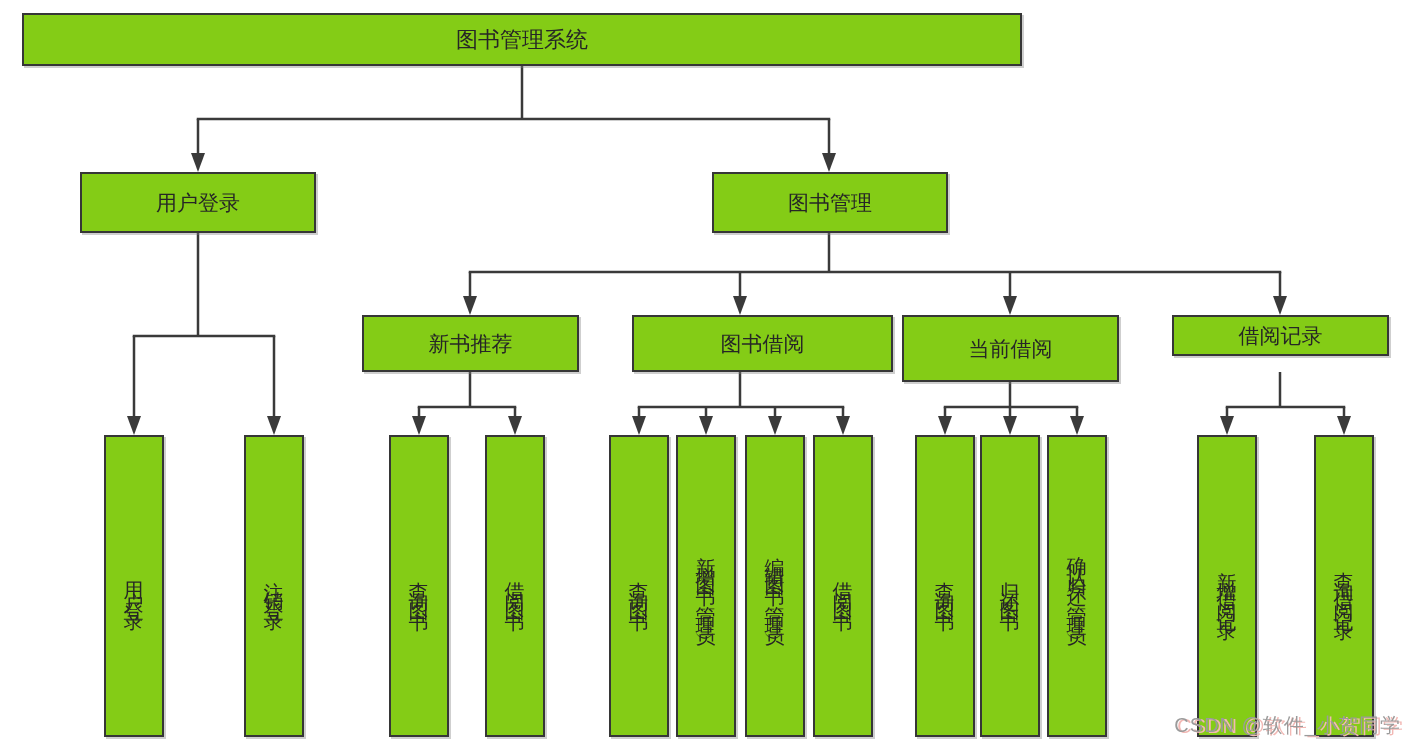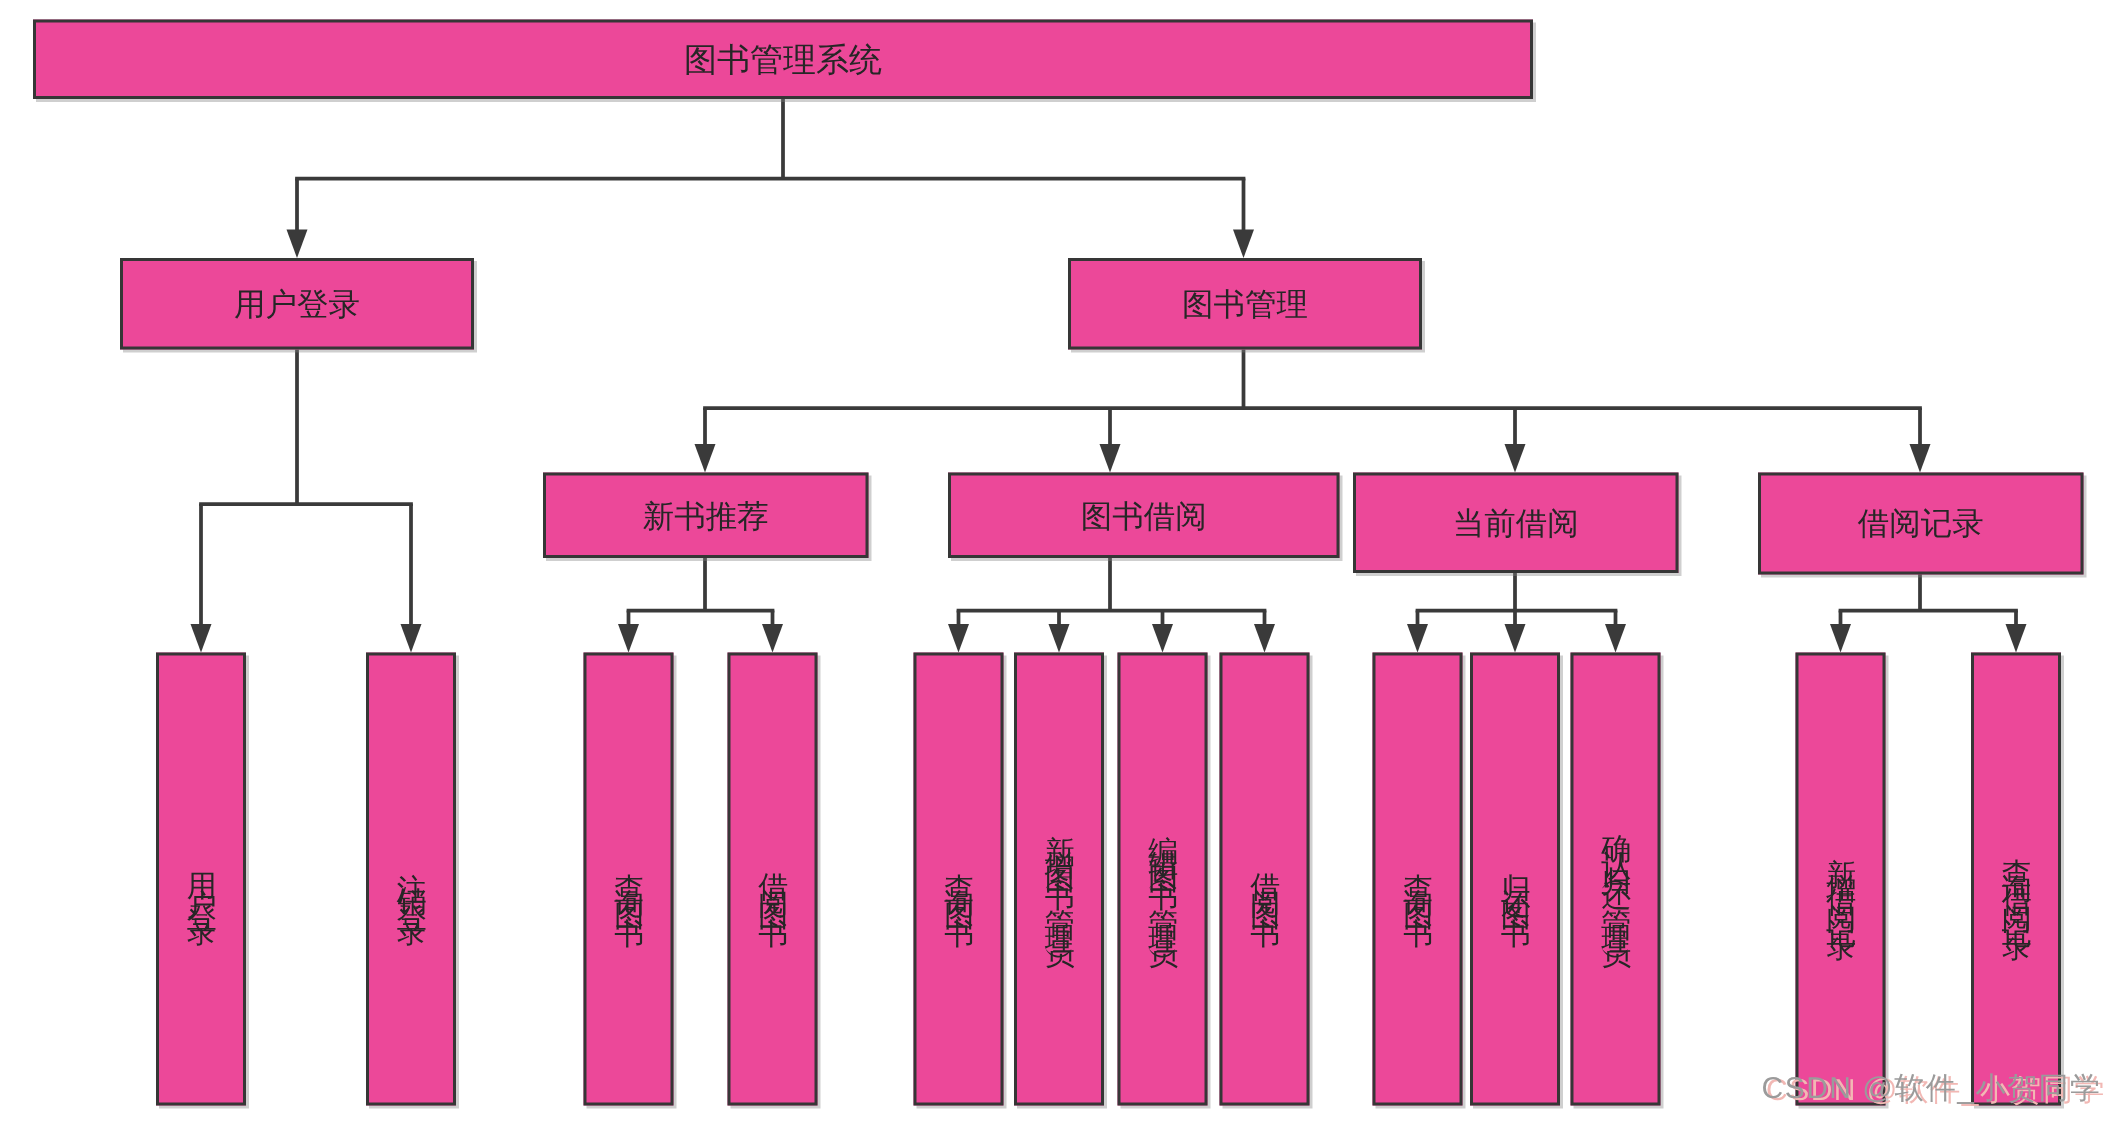--- a/index.html
+++ b/index.html
@@ -14,21 +14,21 @@
   #connectors {
     position: absolute;
     left: 0; top: 0;
     width: 1405px; height: 747px;
   }
   #connectors line { stroke: #3a3a3a; stroke-width: 2.5; }
   #connectors polygon { fill: #3a3a3a; }
   .box {
     position: absolute;
     box-sizing: border-box;
-    background: #ec4899;
+    background: #84cc16;
     border: 2.5px solid #363636;
     box-shadow: 2px 2px 0 rgba(130,130,130,0.38);
     display: flex;
     align-items: center;
     justify-content: center;
     color: #262626;
   }
   .box.root  { font-size: 22px; }
   .box.lvl   { font-size: 21px; }
   .box.leaf  { font-size: 20px; }
@@ -131,21 +131,21 @@
 
   <div class="box lvl" style="left:712px; top:172px; width:236px; height:61px;">
     <span>图书管理</span>
   </div>
   <div class="box lvl" style="left:632px; top:315px; width:261px; height:57px;">
     <span>图书借阅</span>
   </div>
   <div class="box lvl" style="left:902px; top:315px; width:217px; height:67px;">
     <span>当前借阅</span>
   </div>
-  <div class="box lvl" style="left:1172px; top:315px; width:217px; height:68px;">
+  <div class="box lvl" style="left:1172px; top:315px; width:217px; height:41px;">
     <span>借阅记录</span>
   </div>
 
   <div class="box leaf" style="left:104px; top:435px; width:60px; height:302px;">
     <span class="vtext">用户登录</span>
   </div>
   <div class="box leaf" style="left:244px; top:435px; width:60px; height:302px;">
     <span class="vtext">注销登录</span>
   </div>
 

